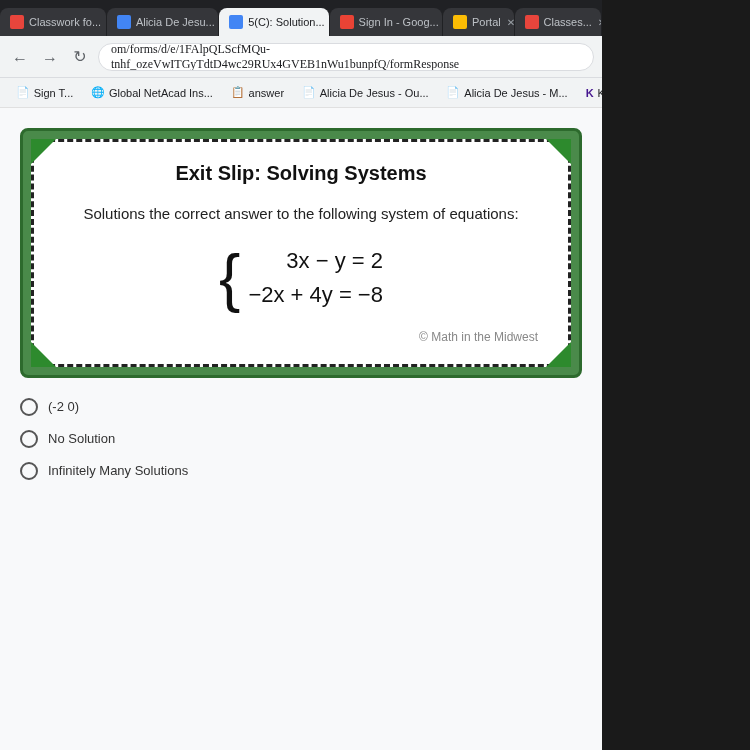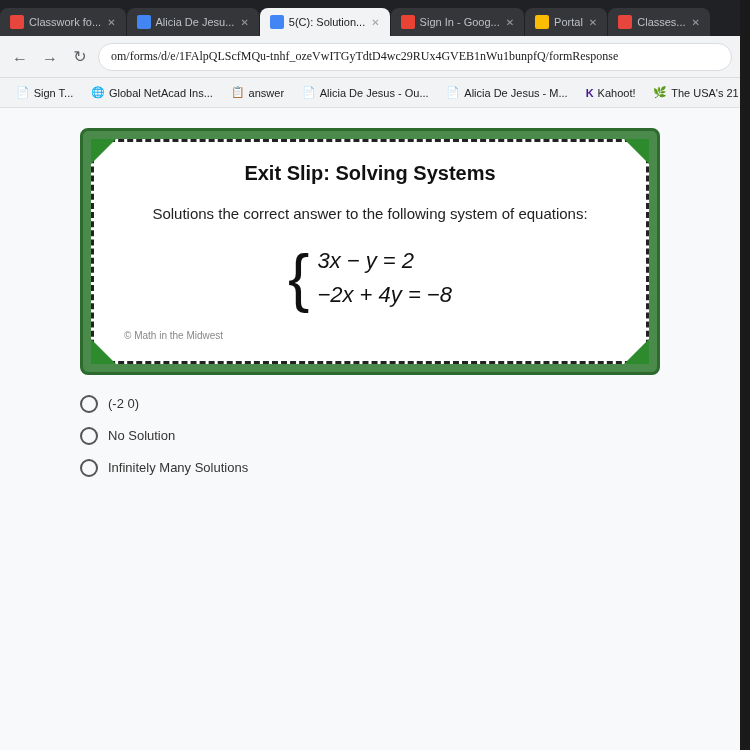--- a/index.html
+++ b/index.html
@@ -7,21 +7,21 @@
       width: 750px;
       height: 750px;
       overflow: hidden;
       background: #1a1a1a;
       font-family: Arial, sans-serif;
       font-size: 13px;
     }
 
     
     .browser-frame {
-      width: 740px;
+      width: 602px;
       height: 750px;
       display: flex;
       flex-direction: column;
       background: #000000;
     }
 
     
     .tab-bar {
       background: #202124;
       height: 36px;
@@ -204,25 +204,26 @@
 
     .equations {
       display: flex;
       flex-direction: column;
       gap: 8px;
     }
 
     .equation {
       font-size: 22px;
       color: #111;
-      font-style: italic;
+      text-align: right;
     }
 
     .copyright {
-      font-size: 10px;
+      text-align: right;
+      font-size: 12px;
       color: #888;
       margin-top: 16px;
     }
 
     
     .answer-choices {
       margin-top: 20px;
       width: 580px;
       max-width: 100%;
     }

